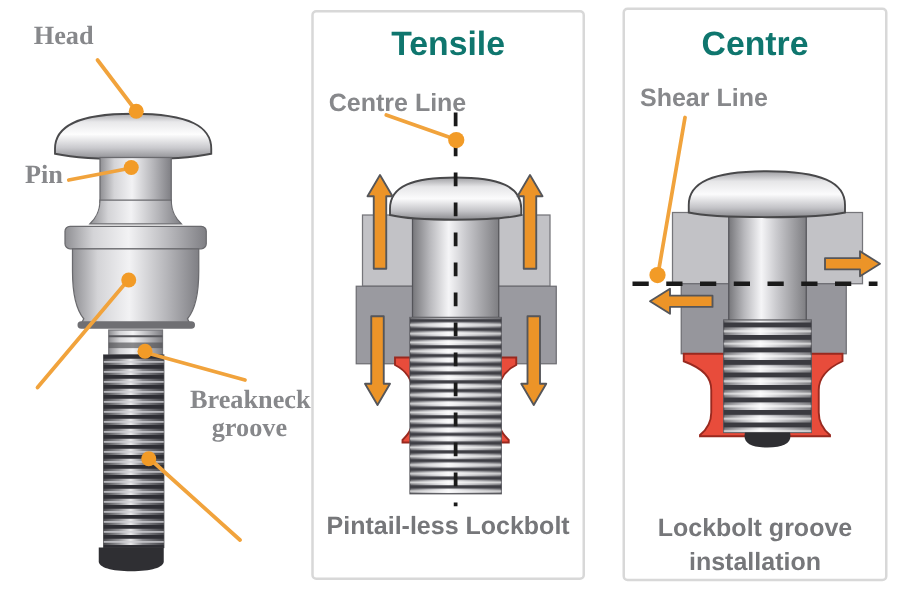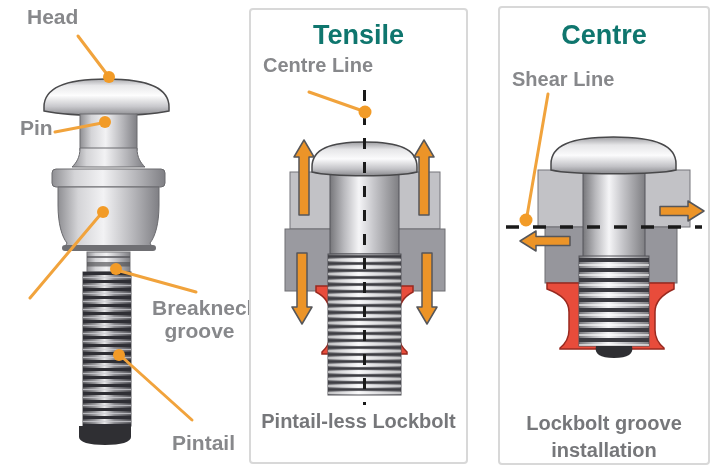--- a/index.html
+++ b/index.html
@@ -11,21 +11,21 @@
   .panel-title{position:absolute;left:0;right:0;text-align:center;color:#0f766e;font-weight:600;font-size:27px;}
   .anno{position:absolute;color:#87888B;font-weight:600;font-size:20px;white-space:nowrap;}
   .caption{position:absolute;left:0;right:0;text-align:center;color:#76777A;font-weight:600;
            font-size:20px;line-height:1.35;}
 </style>
 </head>
 <body>
 
 <div class="figure">
 
-  <div style="position:absolute;left:0;top:0;width:248px;height:342px;">
+  <div style="position:absolute;left:0;top:12px;width:248px;height:342px;font-family:Liberation Serif, serif;">
     <svg width="248" height="472" viewBox="0 0 248 472">
       <defs>
         <linearGradient id="domeL" x1="0" y1="0" x2="0" y2="1">
           <stop offset="0" stop-color="#A9A9AD"></stop>
             <stop offset="0.18" stop-color="#E8E8EA"></stop>
           <stop offset="0.45" stop-color="#FDFDFD"></stop>
             <stop offset="0.75" stop-color="#C9C9CD"></stop>
           <stop offset="1" stop-color="#8C8C90"></stop>
         </linearGradient>
         <linearGradient id="silverH" x1="0" y1="0" x2="1" y2="0">
@@ -78,21 +78,20 @@
         <circle cx="119" cy="355" r="6"></circle>
       </g>
     </svg>
 
     <div class="lbl" style="left:27px;top:5px;">Head</div>
     <div class="lbl" style="left:20px;top:116px;">Pin</div>
     <div style="position:absolute;left:152px;top:296px;width:95px;text-align:center;">
       <div class="lbl" style="position:static;">Breakneck</div>
       <div class="lbl" style="position:static;">groove</div>
     </div>
-    <div class="lbl" style="left:172px;top:431px;">Pintail</div>
   </div>
 
   <div class="panel" style="left:249px;top:8px;width:219px;height:456px;">
     <svg width="215" height="452" viewBox="0 0 215 452">
       <defs>
         <linearGradient id="domeT" x1="0" y1="0" x2="0" y2="1">
           <stop offset="0" stop-color="#9E9EA2"></stop>
             <stop offset="0.22" stop-color="#E6E6E8"></stop>
           <stop offset="0.5" stop-color="#FBFBFC"></stop>
             <stop offset="0.8" stop-color="#C2C2C6"></stop>
@@ -125,21 +124,21 @@
         <polygon points="173,130 183,147 178,147 178,205 168,205 168,147 163,147"></polygon>
         <polygon points="51,314 41,297 46,297 46,243 56,243 56,297 61,297"></polygon>
         <polygon points="176,314 166,297 171,297 171,243 181,243 181,297 186,297"></polygon>
       </g>
 
       <line x1="58" y1="82" x2="112" y2="101" stroke="#F1A33C" stroke-width="3" stroke-linecap="round"></line>
       <circle cx="114" cy="102" r="6.5" fill="#F29B27"></circle>
     </svg>
 
     <div class="panel-title" style="top:10px;">Tensile</div>
-    <div class="anno" style="left:12px;top:44px;">Centre Line</div>
+    <div class="anno" style="left:12px;top:62px;">Centre Line</div>
     <div class="caption" style="top:398px;">
       <div>Pintail-less Lockbolt</div>
     </div>
   </div>
 
   <div class="panel" style="left:498px;top:6px;width:212px;height:459px;">
     <svg width="208" height="455" viewBox="0 0 208 455">
       <defs>
         <linearGradient id="domeS" x1="0" y1="0" x2="0" y2="1">
           <stop offset="0" stop-color="#9E9EA2"></stop>

